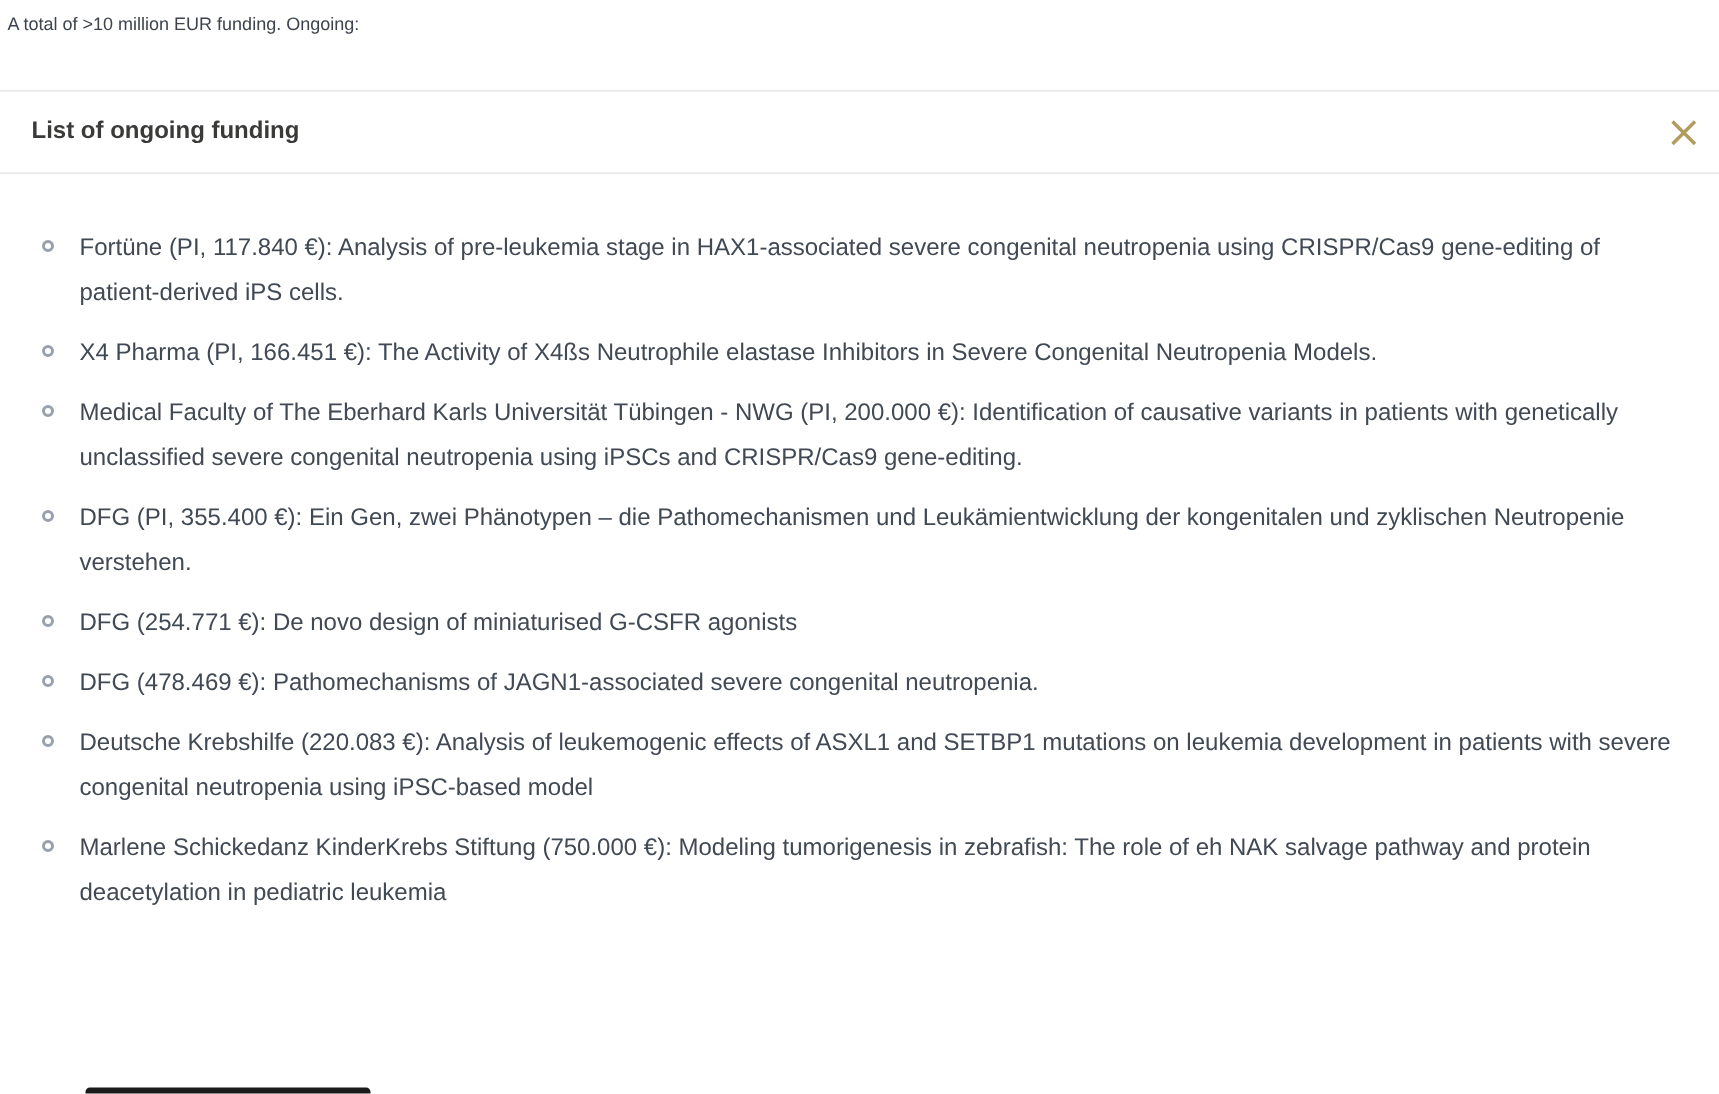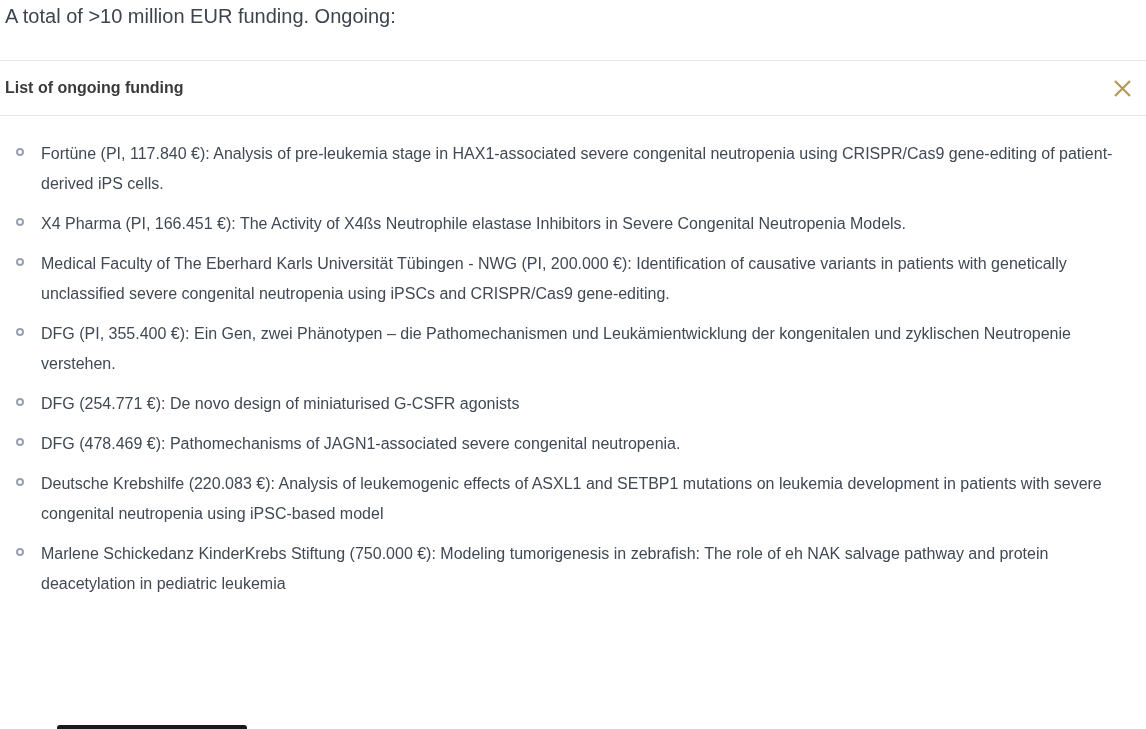--- a/index.html
+++ b/index.html
@@ -8,57 +8,57 @@
     width: 1146px; height: 729px;
     background: #ffffff;
     font-family: "Liberation Sans", sans-serif;
     color: #414954;
     position: relative;
     overflow: hidden;
   }
   .intro {
     position: absolute;
     top: 6px; left: 5px;
-    font-size: 20px;
+    font-size: 12px;
     line-height: 20px;
     color: #3d444d;
   }
   .panel {
     position: absolute;
     top: 60px; left: 0; right: 0;
     border-top: 1px solid #e7e7e6;
     background: #ffffff;
   }
   .panel-header {
     height: 55px;
     display: flex;
     align-items: center;
     justify-content: space-between;
     border-bottom: 1px solid #e7e7e6;
-    padding: 0 12px 0 5px;
+    padding: 0 12px 0 21px;
   }
   .panel-title {
     font-size: 16px;
     font-weight: bold;
     color: #3a3a39;
   }
   .close-btn {
     background: none;
     border: none;
     padding: 0;
     margin: 0;
     width: 24px; height: 24px;
     display: flex;
     align-items: center;
     justify-content: center;
     cursor: pointer;
   }
   .funding-list {
     list-style: none;
-    margin: 0;
+    margin: 12px;
     padding: 23px 10px 0 16px;
   }
   .funding-list li {
     display: flex;
     align-items: flex-start;
     gap: 17px;
     margin-bottom: 10px;
     font-size: 16px;
     line-height: 30px;
     color: #414954;

